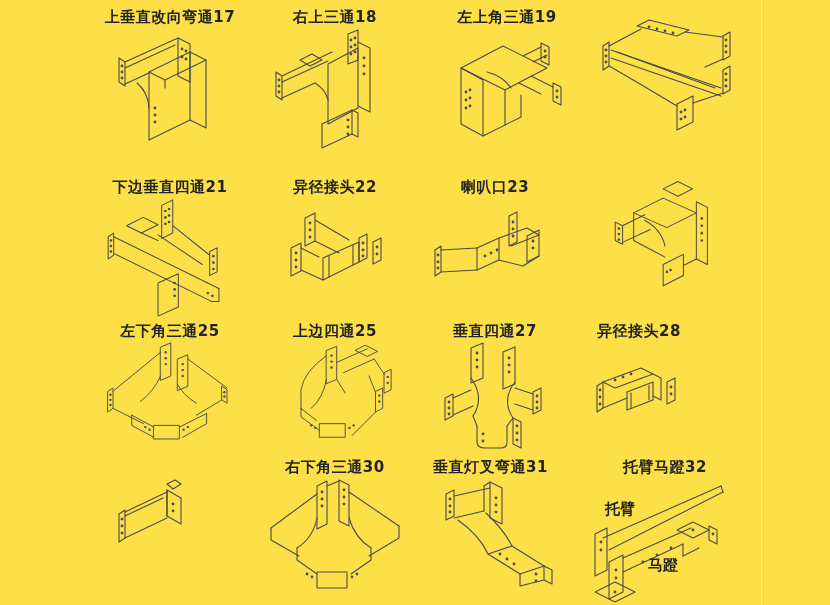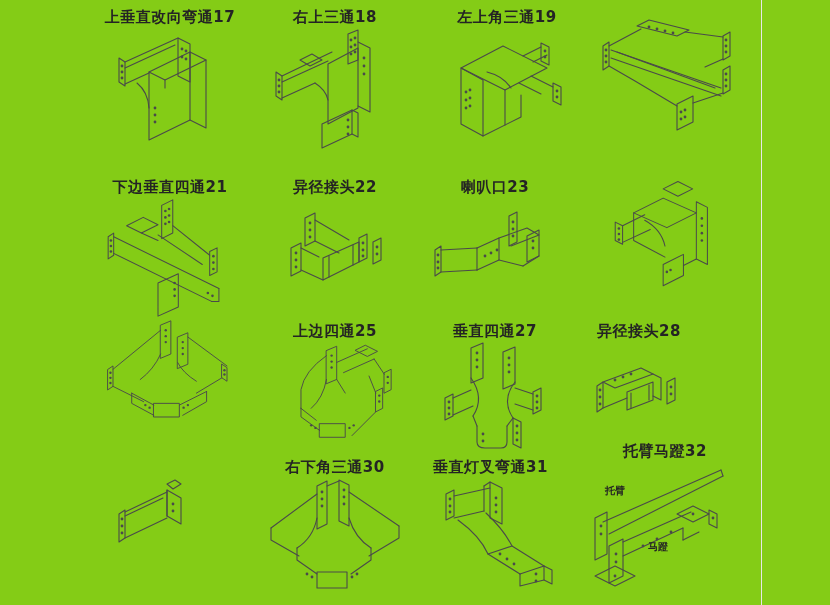--- a/index.html
+++ b/index.html
@@ -1,25 +1,25 @@
 <!DOCTYPE html>
 <html><head>
 <meta charset="utf-8">
 <style>
   html,body{margin:0;padding:0;background:#fff;}
-  #canvas{position:relative;width:830px;height:605px;background:#84cc16;overflow:hidden;
+  #canvas{position:relative;width:830px;height:605px;background:#fde047;overflow:hidden;
           font-family:"DejaVu Sans","Liberation Sans",sans-serif;}
   .cell{position:absolute;text-align:center;}
   .cap{display:block;font-size:15px;font-weight:bold;color:#242424;letter-spacing:.5px;
        line-height:22px;white-space:nowrap;}
   .fig{display:block;margin:0 auto;}
   .fig svg{display:block;}
   .fig path{fill:none;stroke:#4a4a4a;stroke-width:1.1;stroke-linejoin:round;stroke-linecap:round;}
   .fig circle{fill:#4a4a4a;stroke:none;}
-  .ann{position:absolute;font-size:10px;font-weight:bold;color:#242424;white-space:nowrap;text-align:right;}
+  .ann{position:absolute;font-size:15px;font-weight:bold;color:#242424;white-space:nowrap;text-align:right;}
   #edge-line{position:absolute;top:0;width:1px;height:605px;background:#e7e7e7;}
 </style>
 </head>
 <body>
 
 <div id="canvas">
 
   <div id="edge-line" style="left:761px"></div>
 
   <div class="cell" style="left:85px;top:6px;width:170px;height:162px">
@@ -265,20 +265,21 @@
         <path d="M56,40 L56,70 L90,88"></path>
         <path d="M88,96 L110,85 L110,108 L88,119 Z"></path>
         <circle cx="92" cy="104" r="1.4"></circle>
           <circle cx="96" cy="102" r="1.4"></circle>
         <path d="M124,90 L110,97"></path>
       </svg>
     </span>
   </div>
 
   <div class="cell" style="left:85px;top:320px;width:170px;height:136px">
+    <span class="cap">左下角三通25</span>
     <span class="fig">
       <svg width="170" height="114" viewBox="0 0 170 134">
         <path d="M74,6 L86,1 L86,40 L74,45 Z"></path>
         <circle cx="80" cy="12" r="1.4"></circle>
           <circle cx="80" cy="19" r="1.4"></circle>
           <circle cx="80" cy="26" r="1.4"></circle>
         <path d="M94,20 L106,15 L106,52 L94,57 Z"></path>
         <circle cx="100" cy="26" r="1.4"></circle>
           <circle cx="100" cy="33" r="1.4"></circle>
           <circle cx="100" cy="40" r="1.4"></circle>
@@ -478,21 +479,21 @@
         <path d="M112,96 L112,108 L136,102"></path>
         <circle cx="92" cy="76" r="1.4"></circle>
           <circle cx="99" cy="81" r="1.4"></circle>
           <circle cx="106" cy="86" r="1.4"></circle>
         <circle cx="128" cy="96" r="1.4"></circle>
           <circle cx="128" cy="103" r="1.4"></circle>
       </svg>
     </span>
   </div>
 
-  <div class="cell" style="left:575px;top:440px;width:180px;height:149px">
+  <div class="cell" style="left:575px;top:456px;width:180px;height:149px">
     <span class="cap">托臂马蹬32</span>
     <span class="fig">
       <svg width="180" height="125" viewBox="0 0 180 125">
         <path d="M28,60 L146,8"></path>
           <path d="M34,72 L148,14"></path>
           <path d="M146,8 L148,14"></path>
         <path d="M20,56 L32,50 L32,92 L20,98 Z"></path>
         <circle cx="26" cy="64" r="1.4"></circle>
           <circle cx="26" cy="72" r="1.4"></circle>
         <path d="M34,84 L48,77 L48,114 L34,121 Z"></path>

